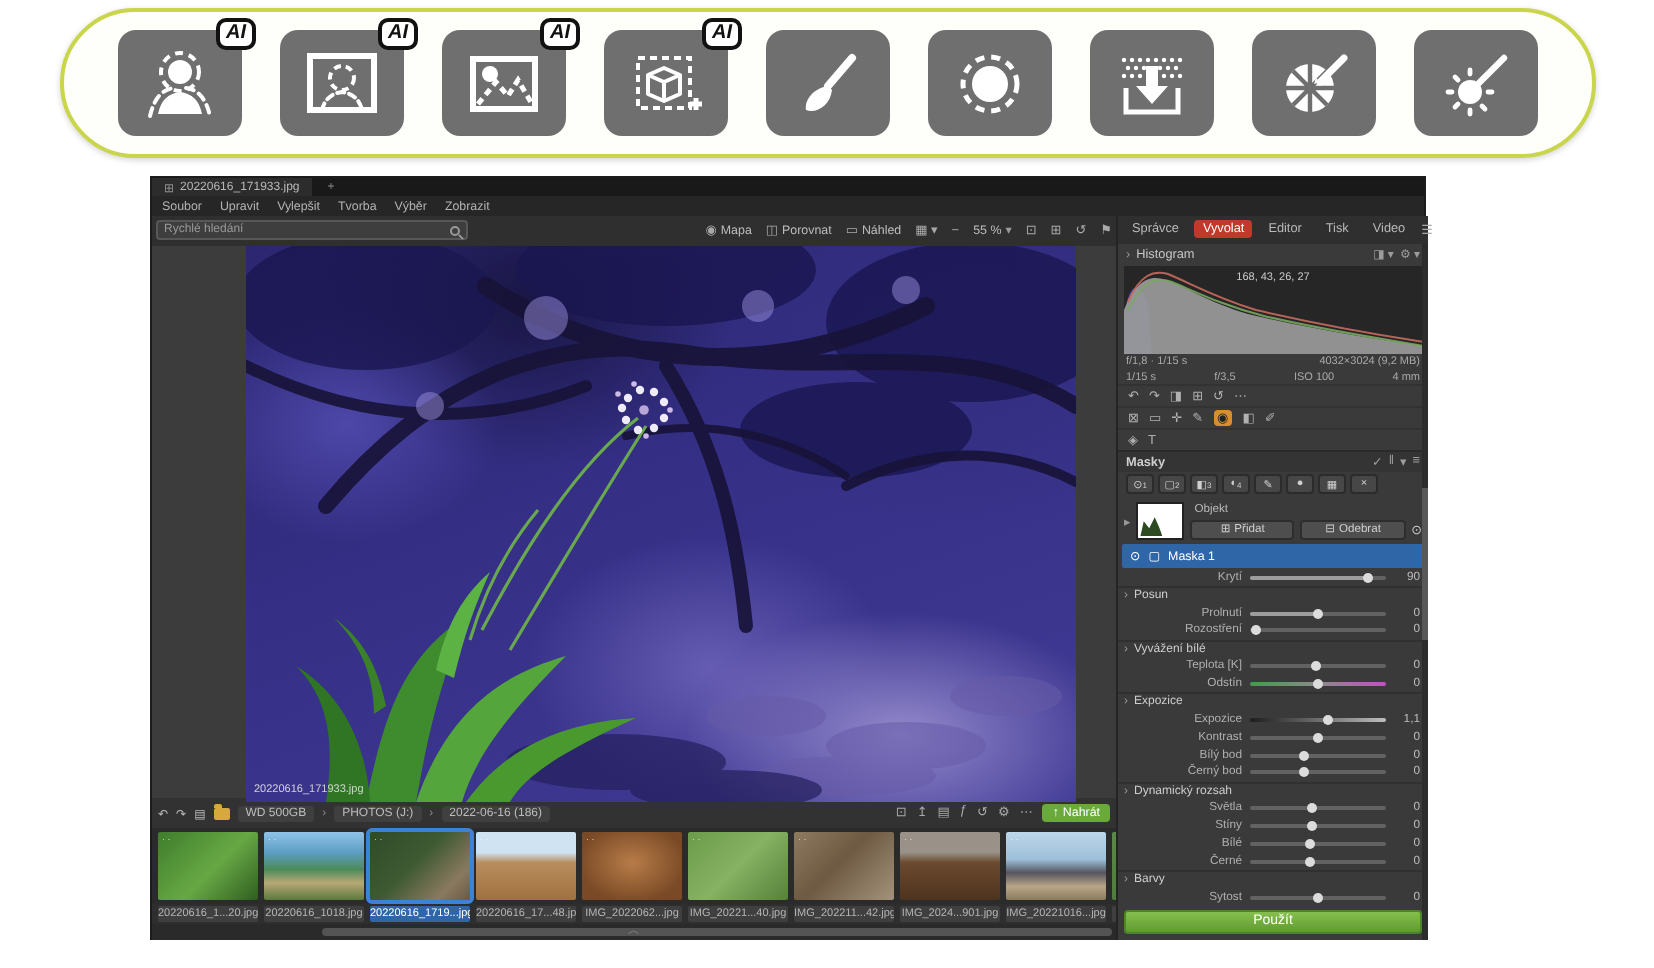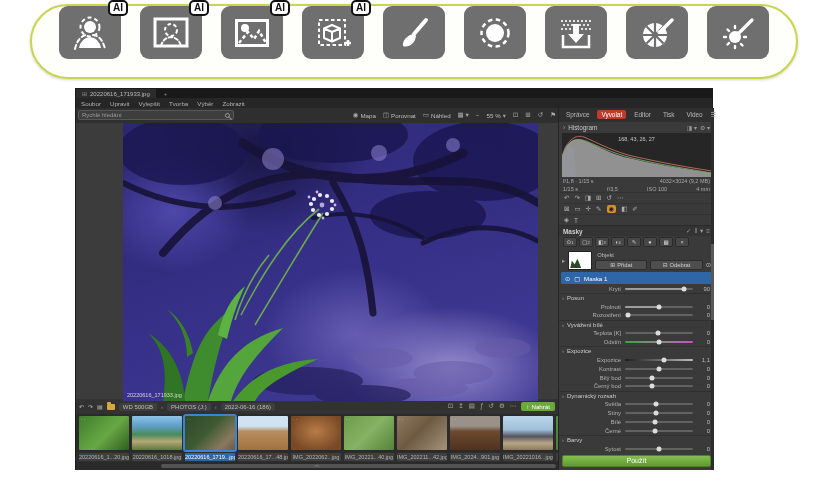--- a/index.html
+++ b/index.html
@@ -4,21 +4,21 @@
 <style>
   * { box-sizing: border-box; margin:0; padding:0; }
   html,body { width:827px; height:484px; background:#ffffff; overflow:hidden;
     font-family:"Liberation Sans", sans-serif; }
   .stage { position:relative; width:827px; height:484px; }
 
   
   .pill { position:absolute; left:30px; top:4px; width:768px; height:75px;
     background:#fefefb; border:2px solid #c9d54a; border-radius:40px;
     box-shadow:0 1px 3px rgba(0,0,0,.18);
-    display:flex; justify-content:space-between; padding:0 27px; }
+    display:flex; align-items:center; justify-content:space-between; padding:0 27px;font-style:italic; }
   .tile { position:relative; width:62px; height:53px; background:#6f6f6f; border-radius:9px;
     display:flex; align-items:center; justify-content:center; }
   .tile svg { display:block; }
   .ai-badge { position:absolute; top:-6px; right:-7px; background:#fff; color:#111;
     border:2px solid #111; border-radius:5px; font-weight:bold; font-size:10px;
     line-height:12px; padding:0 3px; }
 
   
   .win { position:absolute; left:75px; top:88px; width:638px; height:382px;
     background:#2e2e2e; border:1px solid #1c1c1c; color:#c8c8c8; font-size:7px; }

